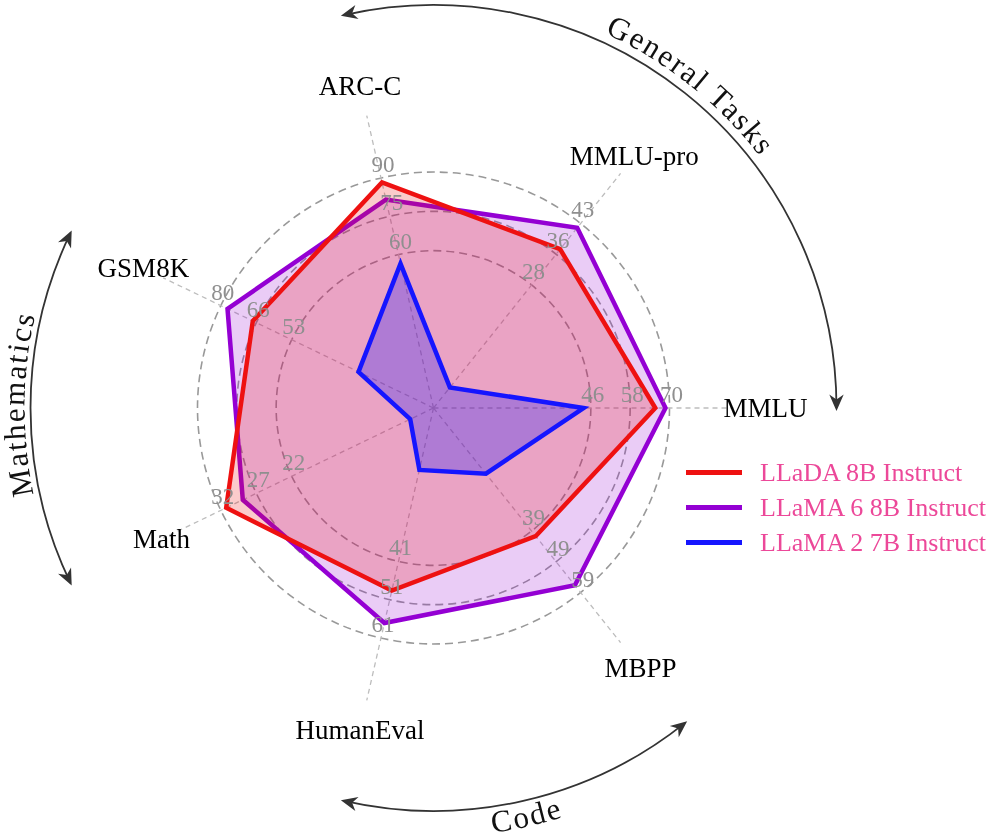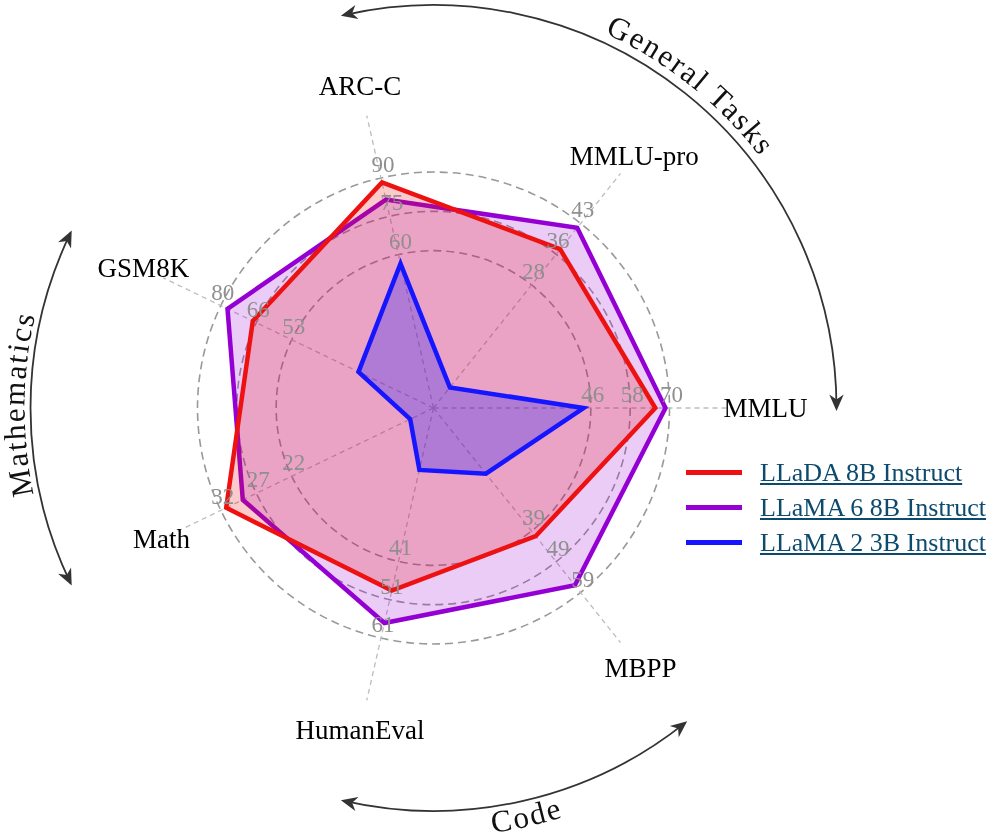--- a/index.html
+++ b/index.html
@@ -8,21 +8,21 @@
   .stage svg{position:absolute;left:0;top:0;}
   .ring{fill:none;stroke:#999999;stroke-width:1.6;stroke-dasharray:8 5;}
   .spoke{stroke:#bdbdbd;stroke-width:1.3;stroke-dasharray:5 4;fill:none;}
   .tick{font:23px "Liberation Serif",serif;fill:#8f8f8f;text-anchor:middle;}
   .axisLabel{font:27px "Liberation Serif",serif;fill:#000;text-anchor:middle;}
   .arcLabel{font:31px "Liberation Serif",serif;fill:#111;letter-spacing:2px;}
   .garc{fill:none;stroke:#333333;stroke-width:1.8;}
   .legend{position:absolute;left:686px;top:455px;}
   .lrow{display:flex;align-items:center;height:35px;}
   .lswatch{width:56px;height:5px;display:inline-block;margin-right:18px;flex:none;}
-  .llabel{font:26px "Liberation Serif",serif;color:#0c4a6e;white-space:nowrap;text-decoration:underline;}
+  .llabel{font:26px "Liberation Serif",serif;color:#ec4899;white-space:nowrap;}
 </style>
 </head>
 <body>
 
 <div class="stage">
   <svg id="chart" width="996" height="840" viewBox="0 0 996 840">
       <defs>
         <marker id="ah" viewBox="0 0 12 12" refX="9.5" refY="6" markerWidth="10" markerHeight="10" orient="auto-start-reverse">
           <path d="M11.5,6 L0.5,1.2 L3.8,6 L0.5,10.8 Z" fill="#333333"></path>
         </marker>
@@ -95,16 +95,16 @@
     <div class="lrow">
       <span class="lswatch" id="sw0" style="background: rgb(238, 17, 17);"></span>
       <span class="llabel">LLaDA 8B Instruct</span>
     </div>
     <div class="lrow">
       <span class="lswatch" id="sw1" style="background: rgb(148, 0, 211);"></span>
       <span class="llabel">LLaMA 6 8B Instruct</span>
     </div>
     <div class="lrow">
       <span class="lswatch" id="sw2" style="background: rgb(21, 21, 255);"></span>
-      <span class="llabel">LLaMA 2 3B Instruct</span>
+      <span class="llabel">LLaMA 2 7B Instruct</span>
     </div>
   </div>
 </div>
 
 </body></html>

